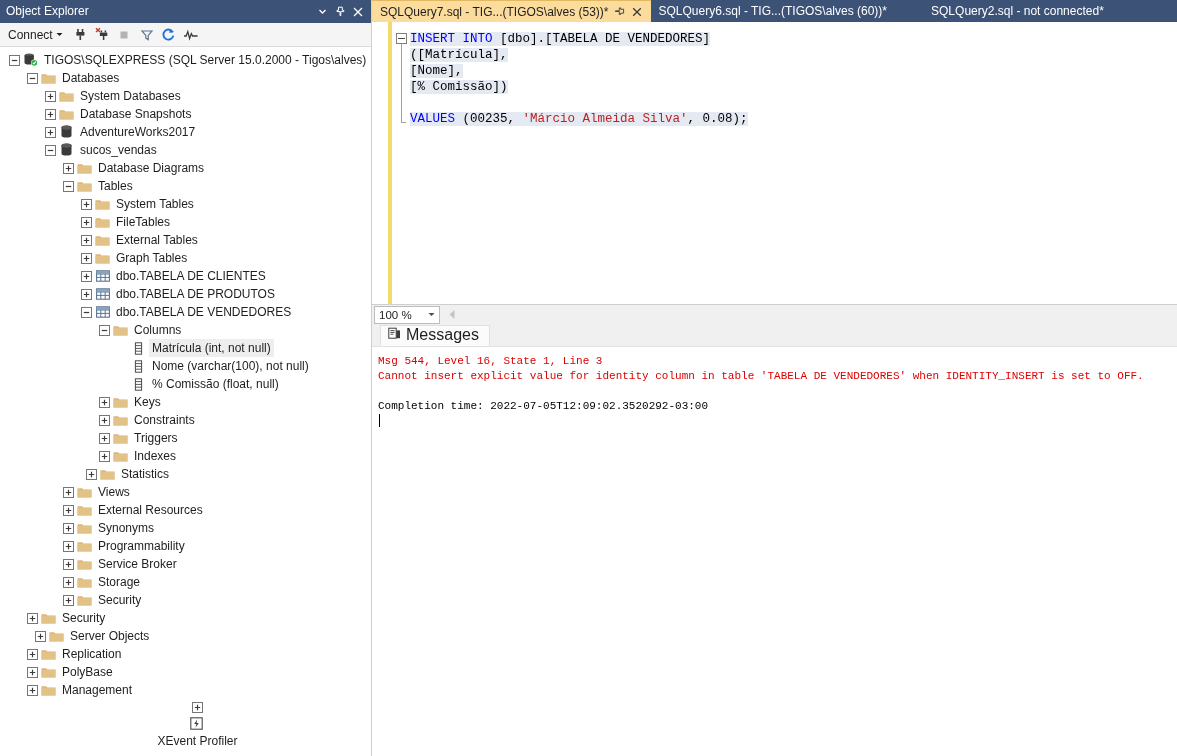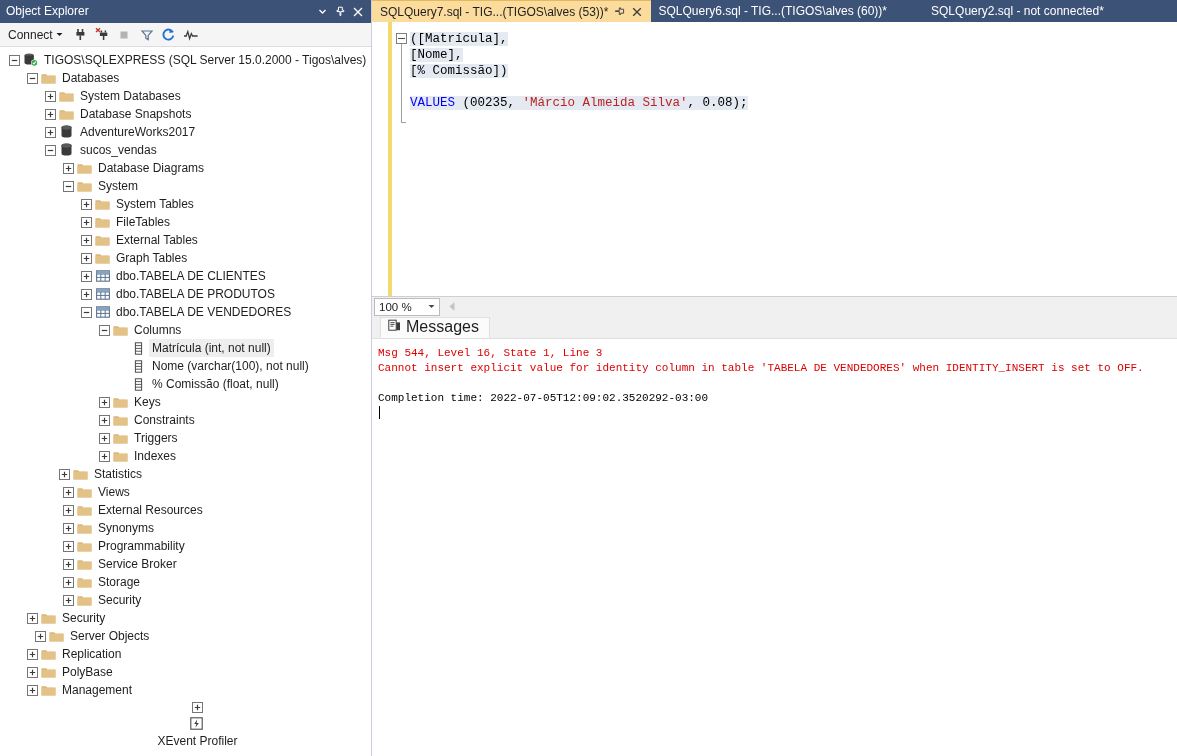--- a/index.html
+++ b/index.html
@@ -444,21 +444,21 @@
               <rect x="0.5" y="0.5" width="10" height="10" fill="#ffffff" stroke="#767676"></rect>
               <path d="M2.8 5.5 H8.2" stroke="#3b3b3b" stroke-width="1.2"></path>
             </svg>
           </span>
           <span class="ico">
             <svg width="15" height="13" viewBox="0 0 15 13">
               <path d="M0.5 2.2 H5.2 L6.4 3.6 H14.5 V11.4 H0.5 Z" fill="#dcb67a"></path>
               <path d="M0.5 3.9 H14.5 V11.4 H0.5 Z" fill="#e3c288"></path>
             </svg>
           </span>
-          <span class="lbl">System</span>
+          <span class="lbl">Tables</span>
         </div>
         <div class="node" style="padding-left: 78px;">
           <span class="expander">
             <svg width="11" height="11" viewBox="0 0 11 11">
               <rect x="0.5" y="0.5" width="10" height="10" fill="#ffffff" stroke="#767676"></rect>
               <path d="M2.8 5.5 H8.2 M5.5 2.8 V8.2" stroke="#3b3b3b" stroke-width="1.2"></path>
             </svg>
           </span>
           <span class="ico">
             <svg width="15" height="13" viewBox="0 0 15 13">
@@ -659,21 +659,21 @@
             </svg>
           </span>
           <span class="ico">
             <svg width="15" height="13" viewBox="0 0 15 13">
               <path d="M0.5 2.2 H5.2 L6.4 3.6 H14.5 V11.4 H0.5 Z" fill="#dcb67a"></path>
               <path d="M0.5 3.9 H14.5 V11.4 H0.5 Z" fill="#e3c288"></path>
             </svg>
           </span>
           <span class="lbl">Indexes</span>
         </div>
-        <div class="node" style="padding-left: 56px;">
+        <div class="node" style="padding-left: 83px;">
           <span class="expander">
             <svg width="11" height="11" viewBox="0 0 11 11">
               <rect x="0.5" y="0.5" width="10" height="10" fill="#ffffff" stroke="#767676"></rect>
               <path d="M2.8 5.5 H8.2 M5.5 2.8 V8.2" stroke="#3b3b3b" stroke-width="1.2"></path>
             </svg>
           </span>
           <span class="ico">
             <svg width="15" height="13" viewBox="0 0 15 13">
               <path d="M0.5 2.2 H5.2 L6.4 3.6 H14.5 V11.4 H0.5 Z" fill="#dcb67a"></path>
               <path d="M0.5 3.9 H14.5 V11.4 H0.5 Z" fill="#e3c288"></path>
@@ -908,20 +908,21 @@
         <div id="change-bar"></div>
       </div>
       <div id="glyph-col">
         <div id="fold-box">
             <span class="minus"></span>
           </div>
         <div id="fold-line"></div>
         <div id="fold-foot"></div>
       </div>
       <div id="code-area">
+          <div class="cline"><span class="kw hl">INSERT INTO</span><span class="num hl"> [dbo].[TABELA DE VENDEDORES]</span></div>
           <div class="cline"><span class="num hl">([Matrícula],</span></div>
           <div class="cline"><span class="num hl">[Nome],</span></div>
           <div class="cline"><span class="num hl">[% Comissão])</span></div>
           <div class="cline"><span class="num"></span></div>
           <div class="cline"><span class="kw hl">VALUES</span><span class="num hl"> (00235, </span><span class="str hl">'Márcio Almeida Silva'</span><span class="num hl">, 0.08);</span></div>
         </div>
     </div>
 
     <div id="zoombar">
       <div id="zoom-combo">

